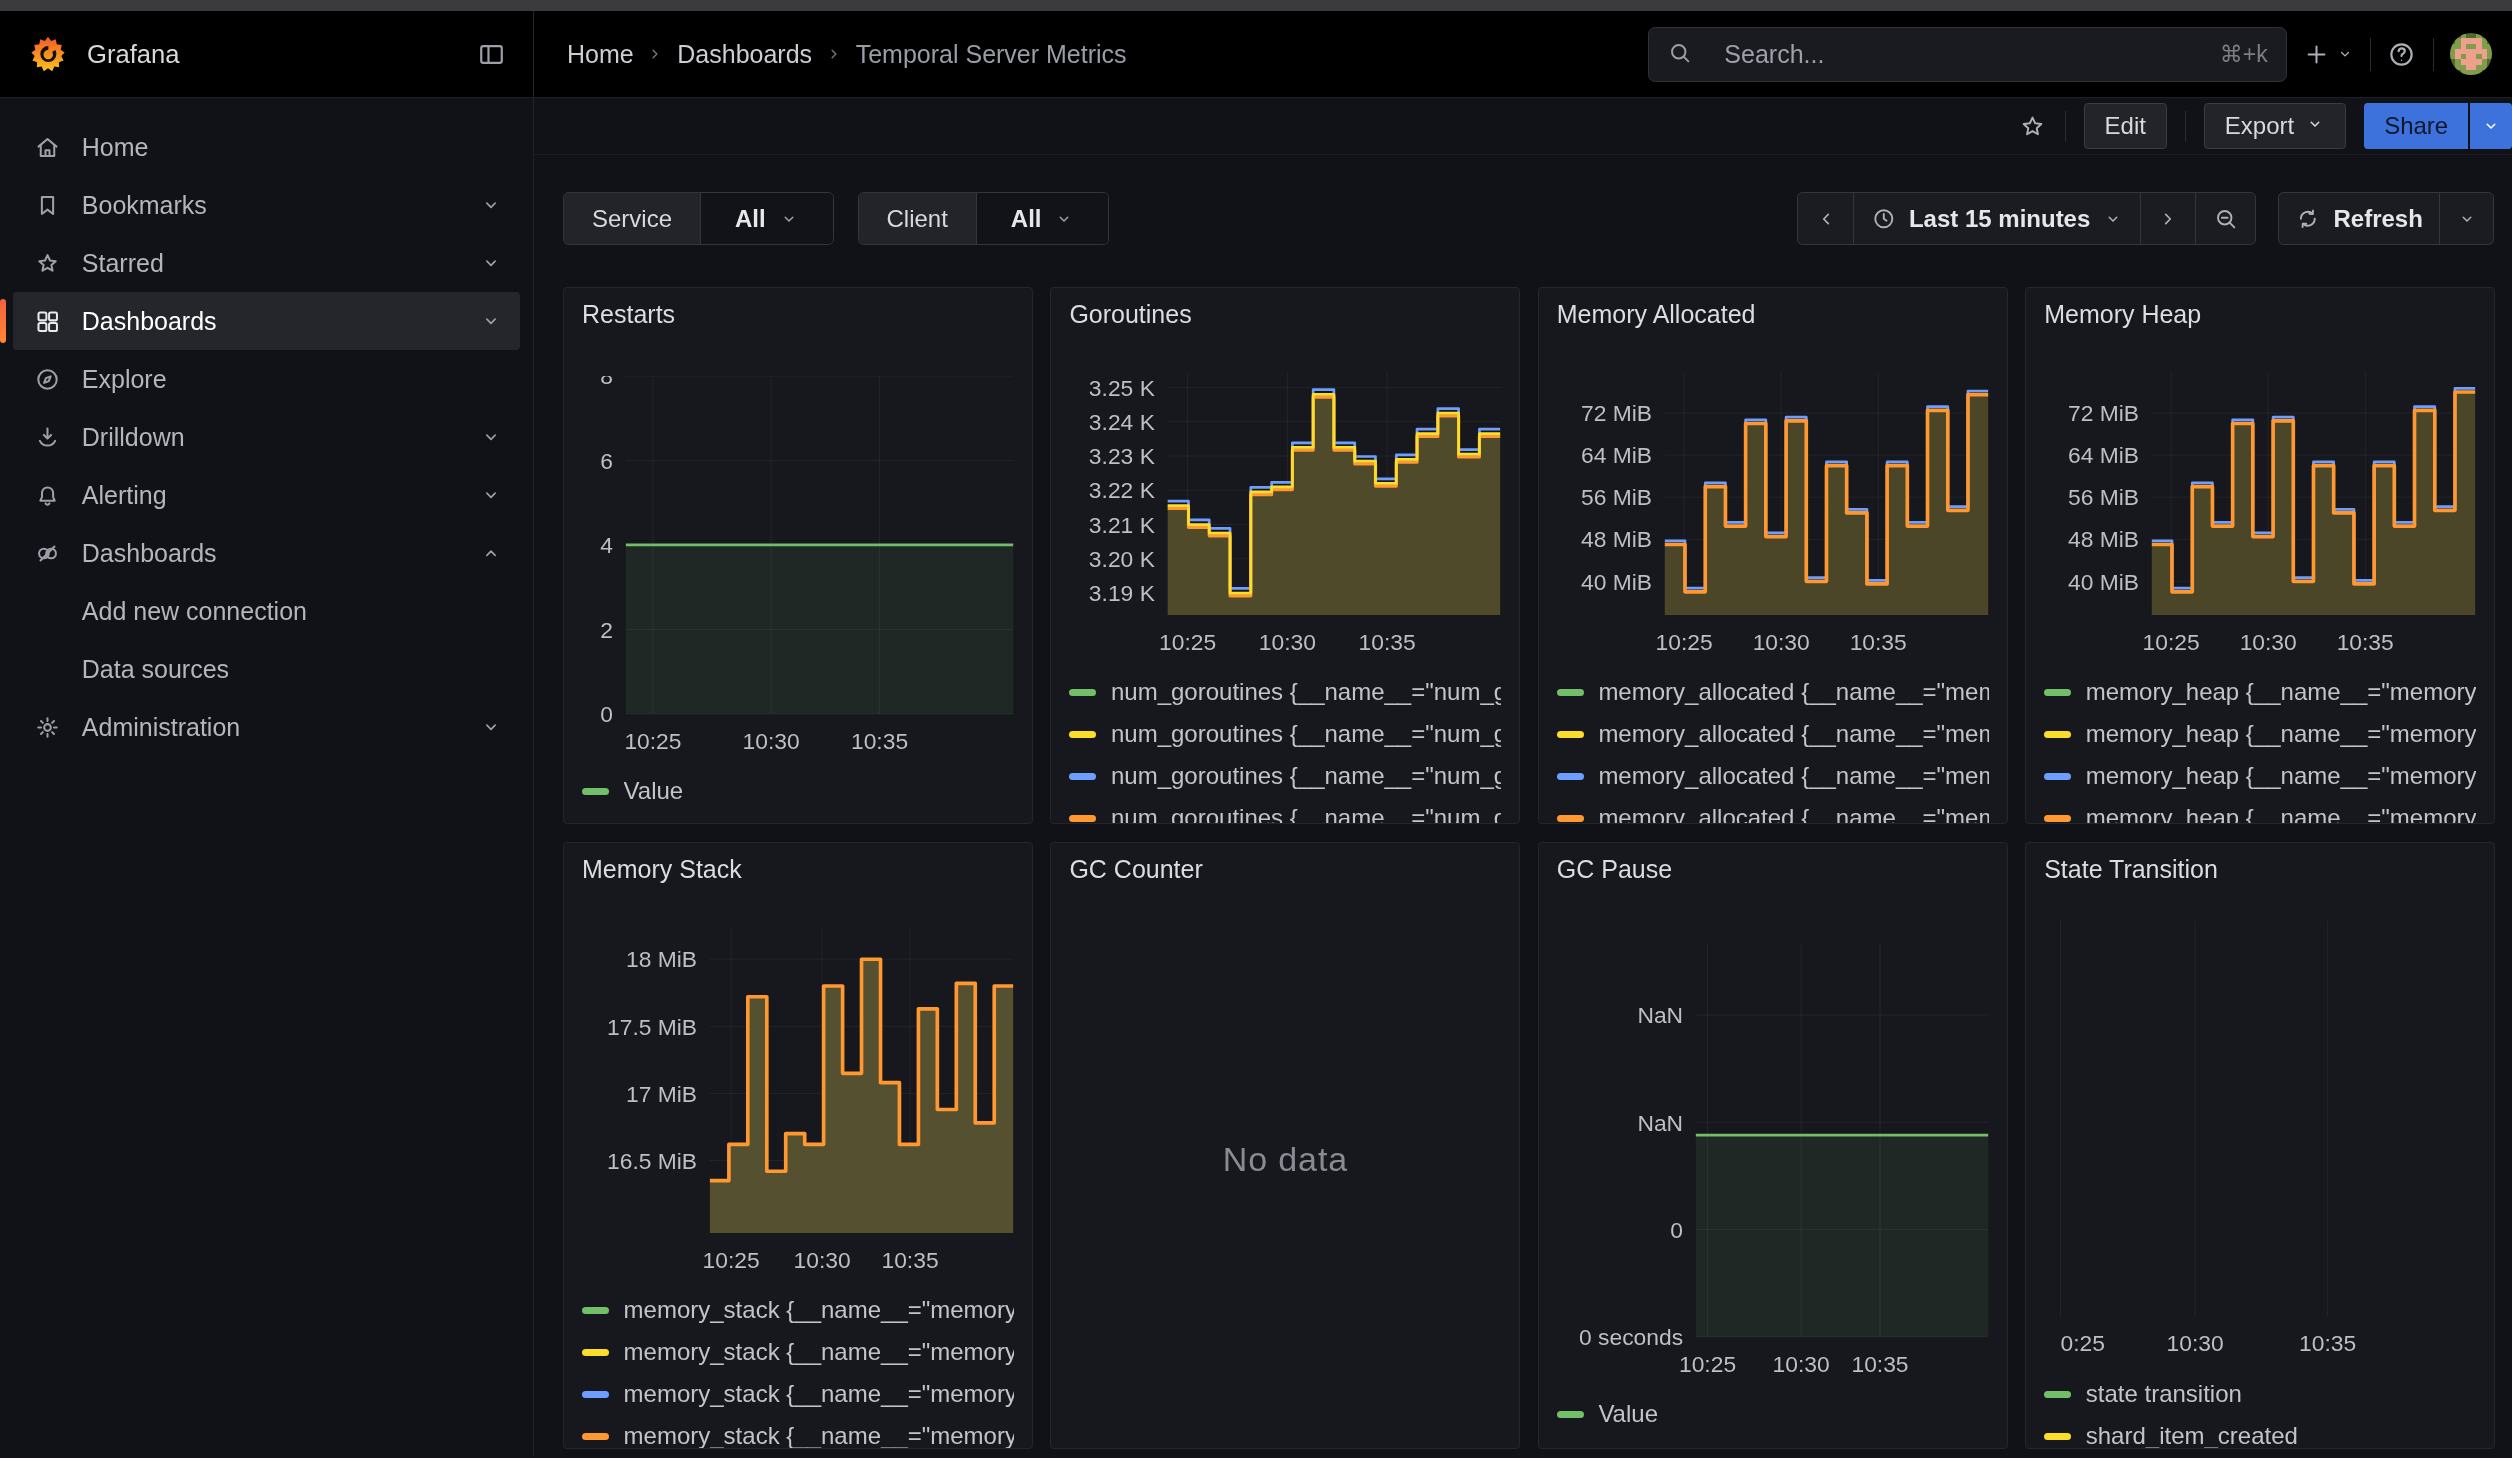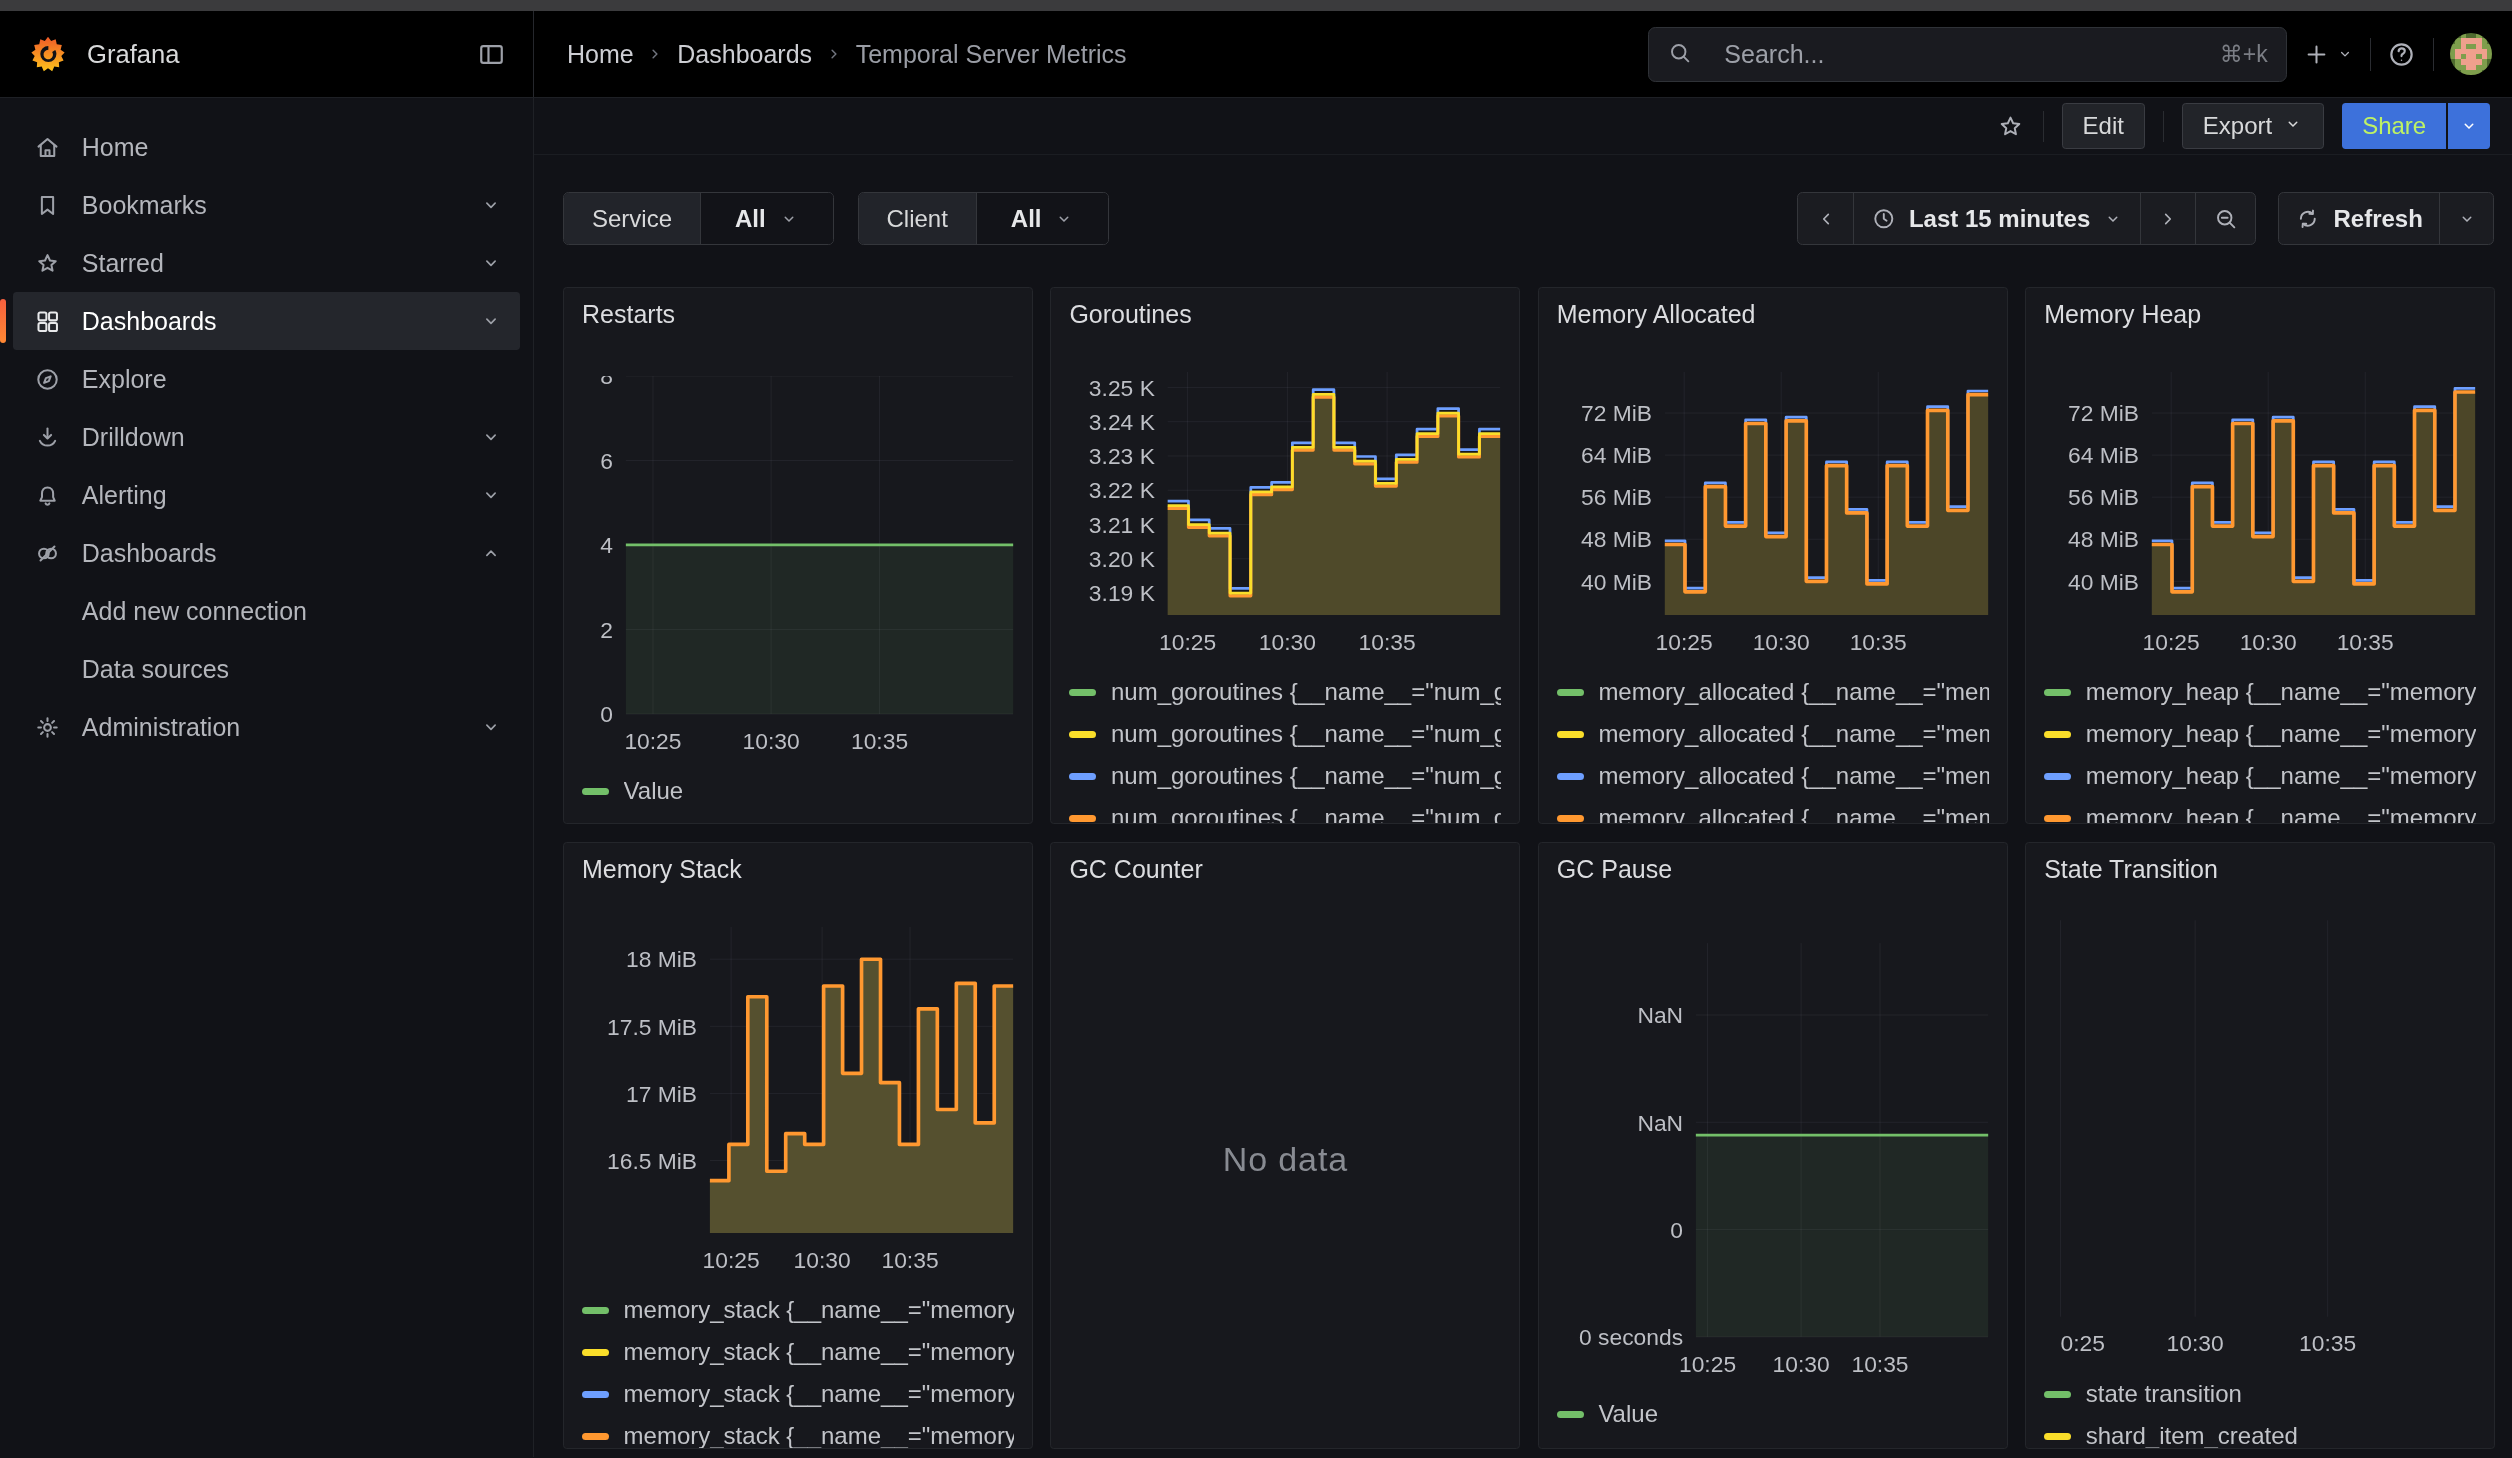--- a/index.html
+++ b/index.html
@@ -39,25 +39,25 @@
   .side-item .lbl { font-size:25px; color:#B4B6BC; }
   .side-item .chev { margin-left:auto; margin-right:18px; color:#9DA0A8; display:flex; }
   .side-item.active { background:#24262C; }
   .side-item.active .lbl { color:#FFFFFF; }
   .side-item.active .icon-box { color:#E8E9EB; }
   .side-item.active::before { content:""; position:absolute; left:-12.8px; top:7.3px; bottom:7.3px; width:6.4px; border-radius:3.7px;
     background:linear-gradient(#F55F3E,#FF8833); }
   .side-item.sub { padding-left:69px; }
   
   .content { flex:1; display:flex; flex-direction:column; }
-  .toolbar { height:57px; display:flex; align-items:center; justify-content:flex-end; gap:0; padding-right:22px; border-bottom:0.9px solid #1B1D22; }
+  .toolbar { height:57px; display:flex; align-items:center; justify-content:flex-end; gap:0; border-bottom:0.9px solid #1B1D22; }
   .tb-sep { width:0.9px; height:31px; background:#2A2C31; margin:0 18px; }
   .btn { height:46px; display:flex; align-items:center; gap:11px; padding:0 20px; border-radius:3.7px;
     background:#222429; border:0.9px solid #3A3C42; color:#D8D9DA; font-size:24px; cursor:pointer; }
-  .btn.primary { background:#3D71DB; border:none; color:#bef264; border-radius:3.7px 0 0 3.7px; }
+  .btn.primary { background:#3D71DB; border:none; color:#0f172a; border-radius:3.7px 0 0 3.7px; }
   .btn.caret { background:#3D71DB; border:none; color:#FFFFFF; width:42px; padding:0; justify-content:center;
     border-radius:0 3.7px 3.7px 0; margin-left:1.8px; }
   .filters-row { display:flex; align-items:center; margin:37px 18px 0 29px; }
   .filter-group { display:flex; height:53px; border:0.9px solid #34363B; border-radius:5.5px; overflow:hidden; margin-right:24px; }
   .filter-label { background:#22242A; display:flex; align-items:center; padding:0 28px; font-size:24px; color:#D8D9DA; border-right:0.9px solid #34363B; }
   .filter-value { background:#121318; display:flex; align-items:center; gap:12.8px; padding:0 34px; font-size:24px; font-weight:bold; color:#E6E7E9; cursor:pointer; }
   .filter-value .chev { color:#9DA0A8; display:flex; }
   .tc-wrap { margin-left:auto; display:flex; gap:22px; }
   .seg-group { display:flex; height:53px; border:0.9px solid #34363B; border-radius:5.5px; background:#1B1C21; overflow:hidden; }
   .seg { display:flex; align-items:center; gap:12.8px; padding:0 16.4px; font-size:24px; color:#D8D9DA; cursor:pointer; }

